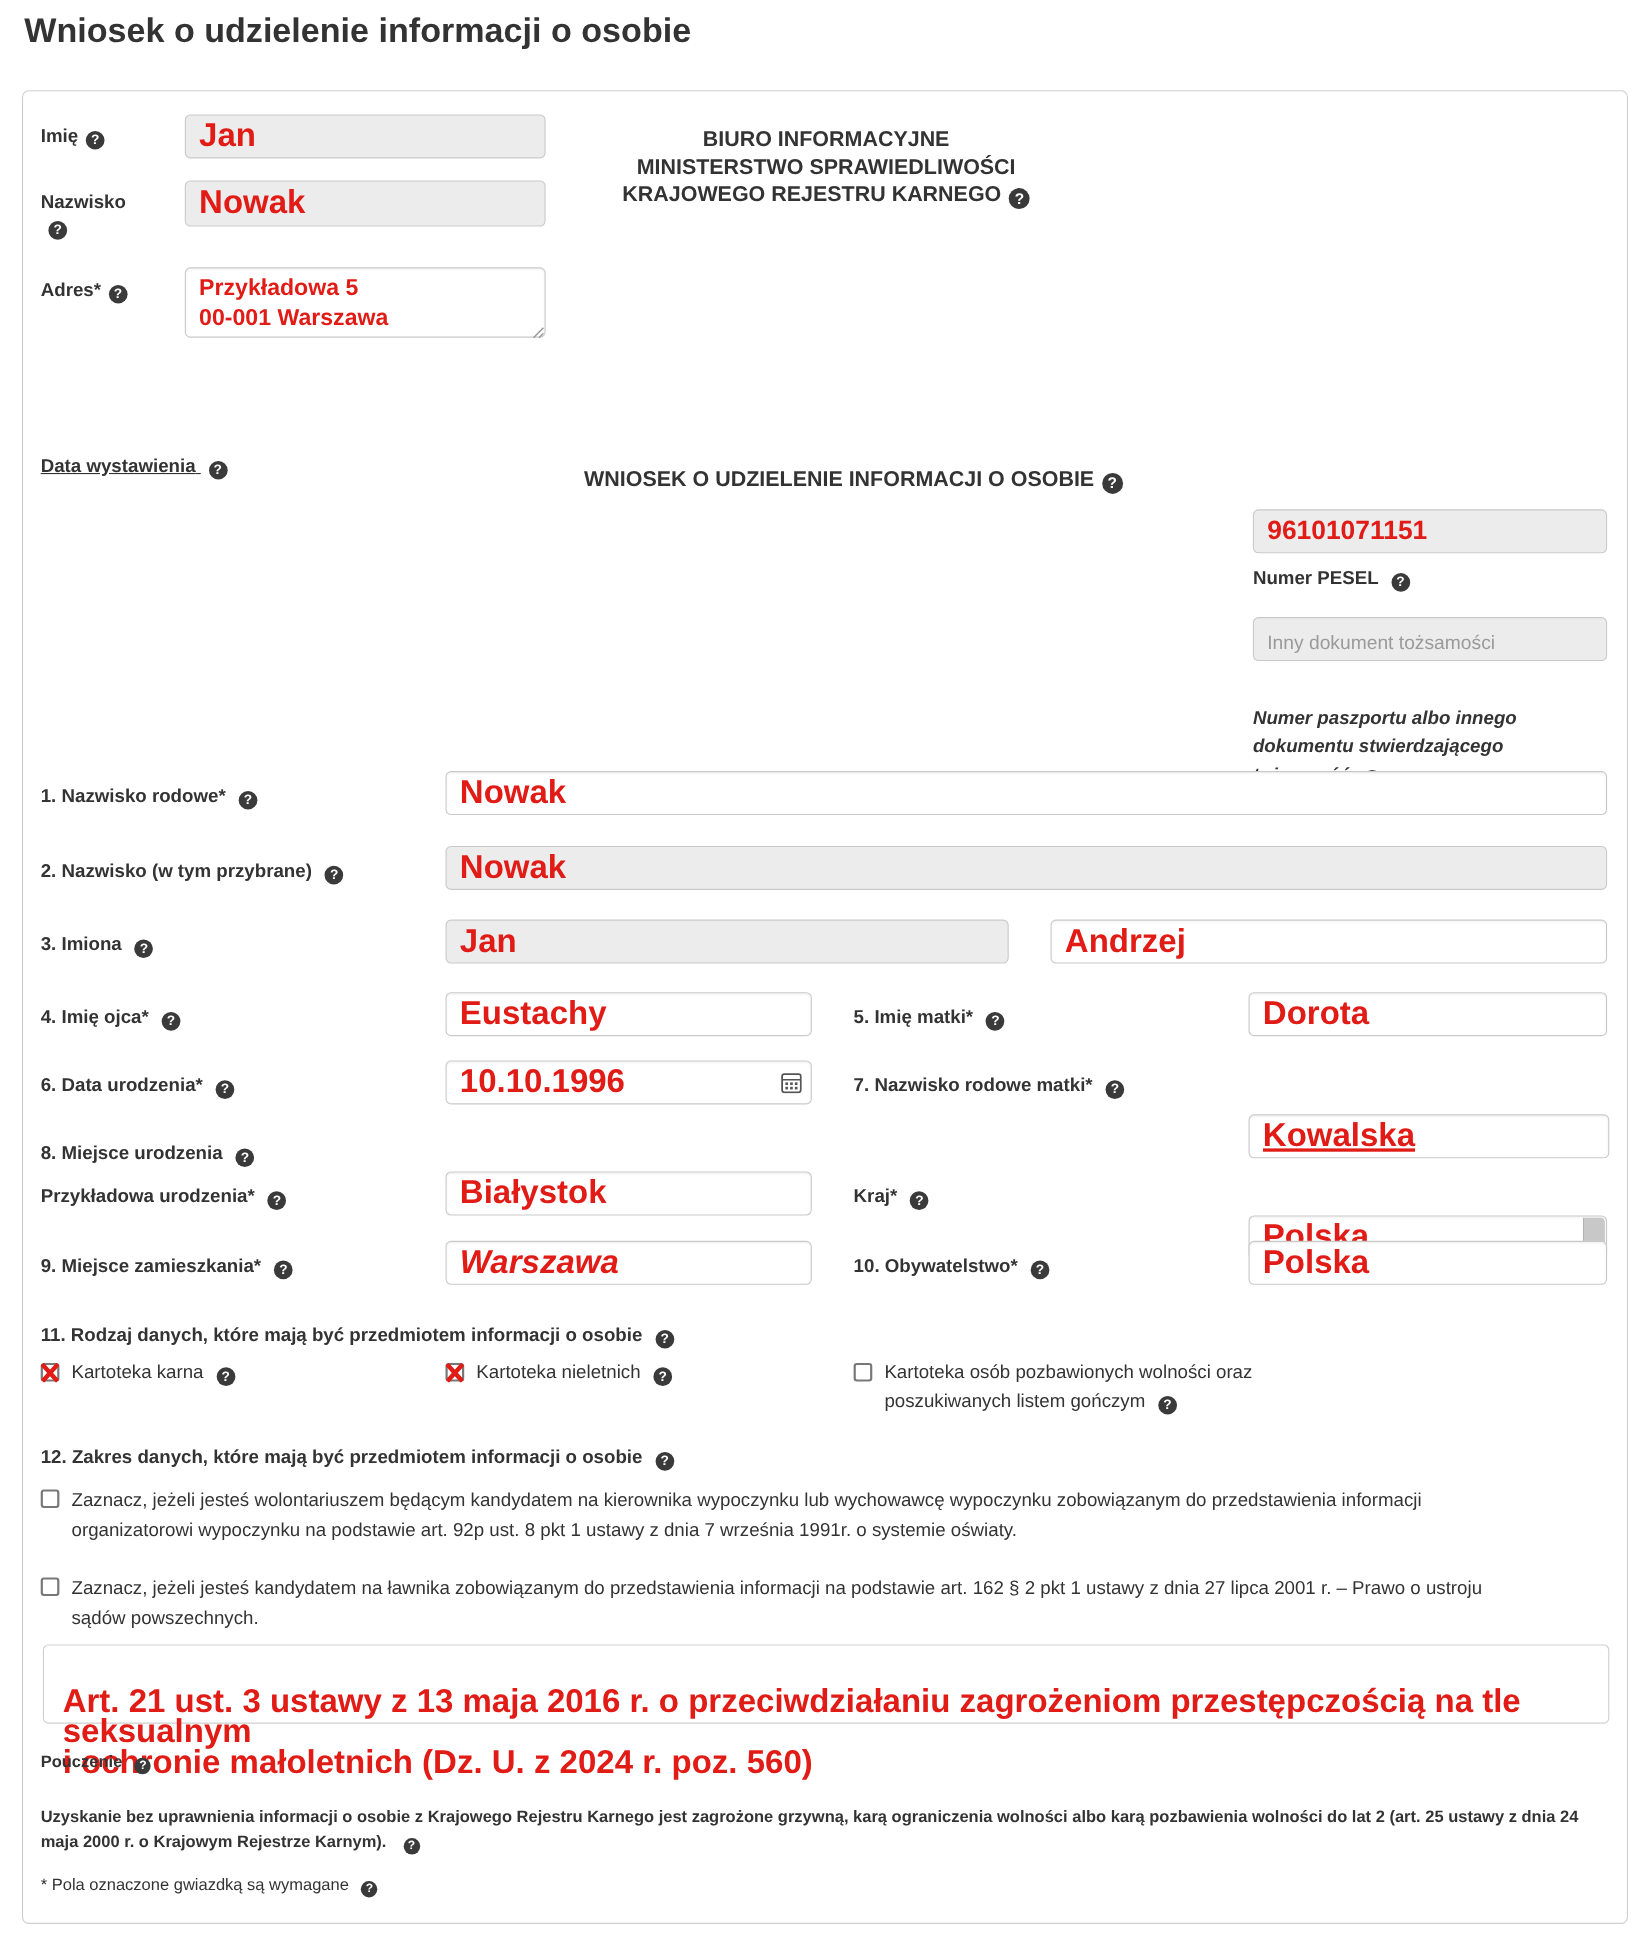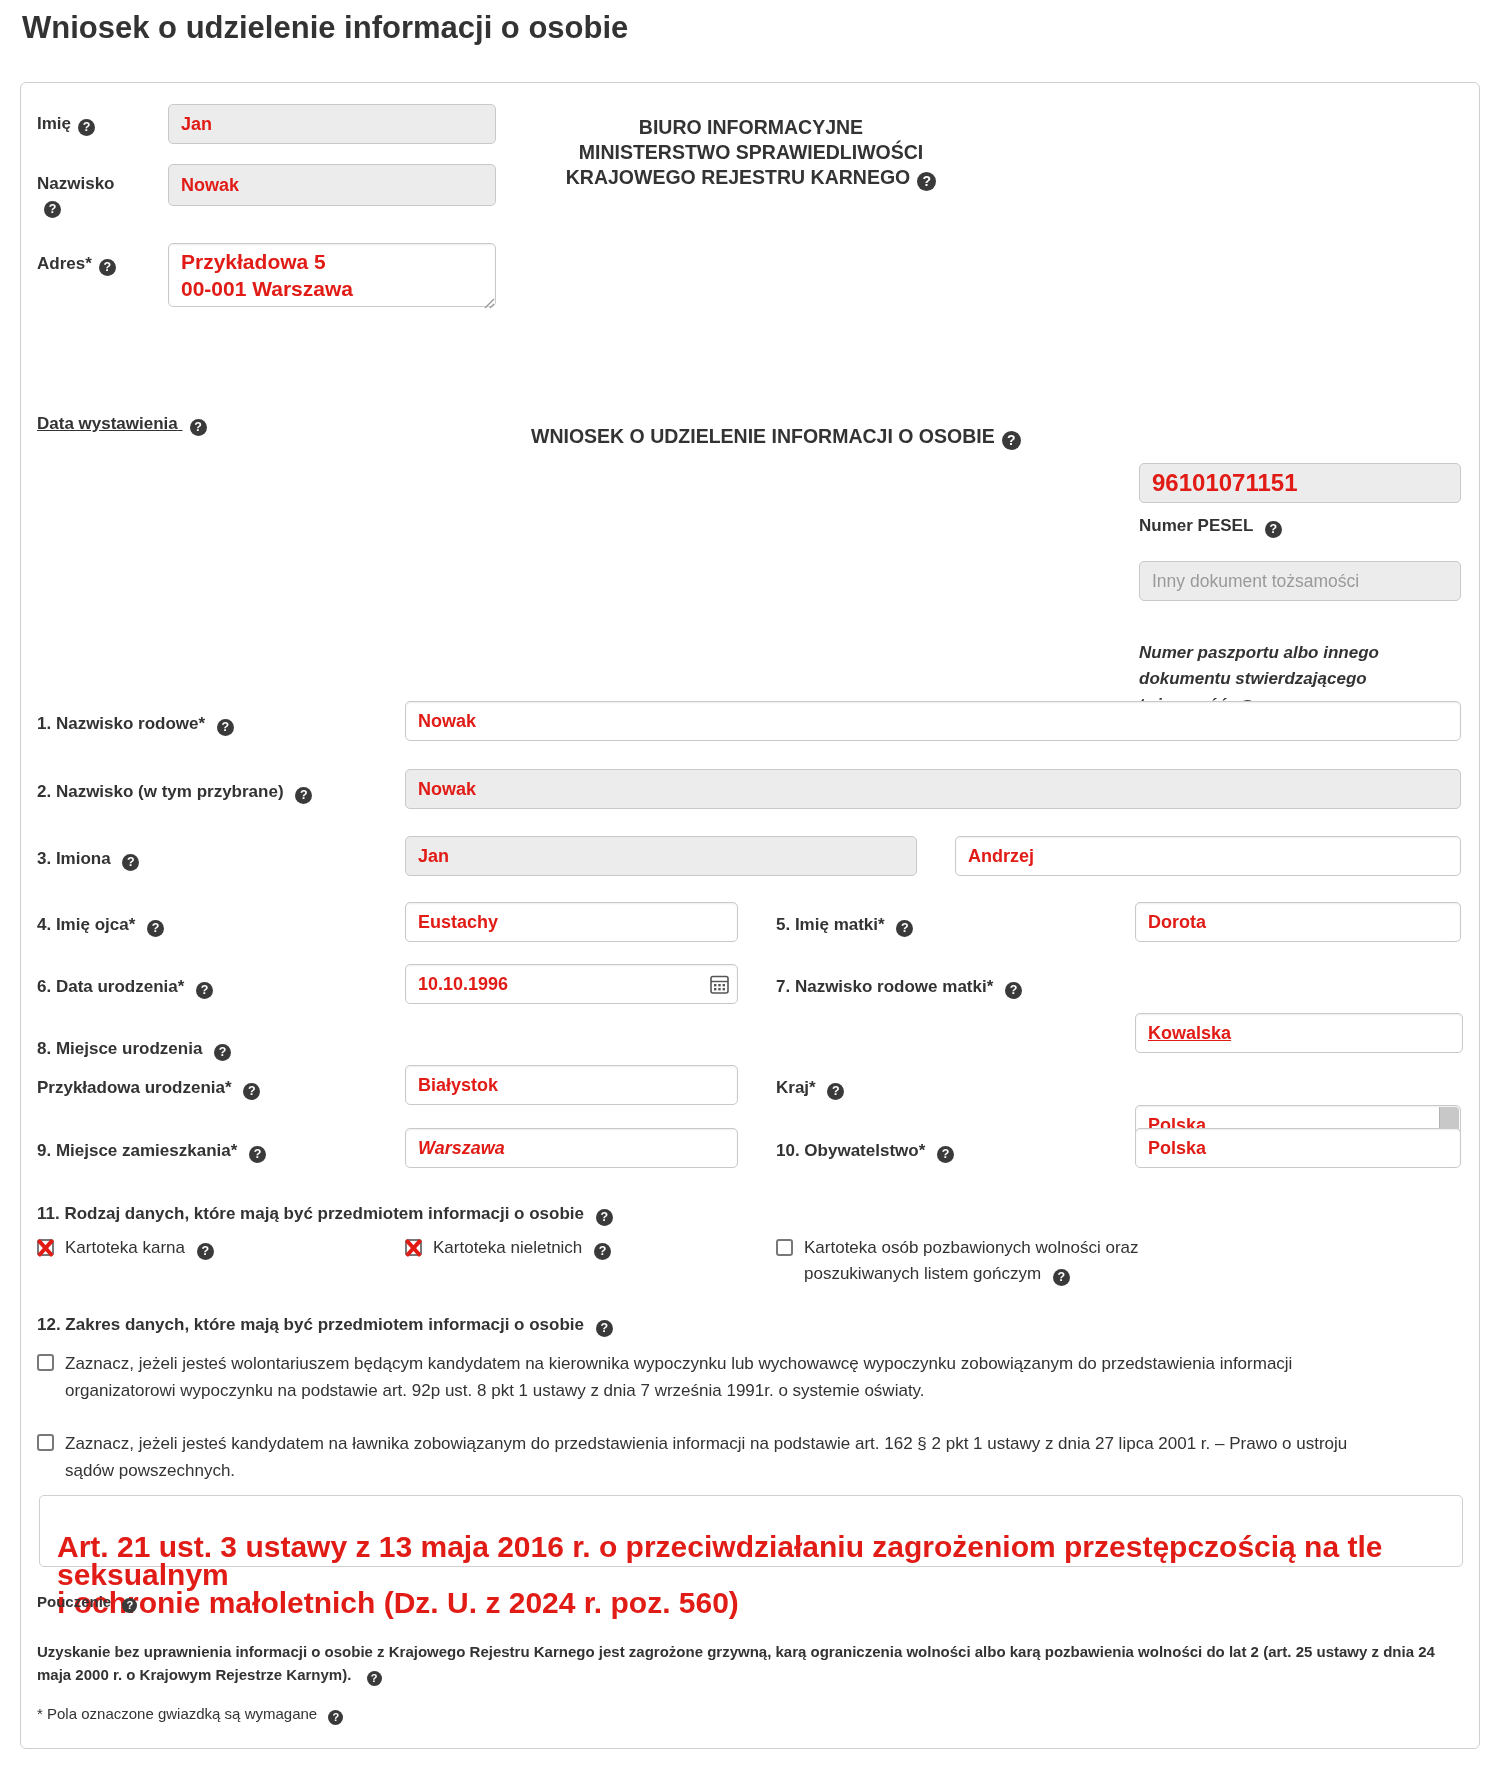--- a/index.html
+++ b/index.html
@@ -10,21 +10,21 @@
   .abs { position:absolute; }
   .title { position:absolute; left:22px; top:10px; margin:0; font-size:31px; font-weight:700; color:#333; }
   .form-box { position:absolute; left:20px; top:82px; width:1460px; height:1667px;
               border:1px solid #cfcfcf; border-radius:6px; background:#fff; }
   .lbl { font-size:17px; font-weight:700; color:#333; line-height:22px; }
   .help { display:inline-block; width:17px; height:17px; border-radius:50%; background:#3a3a3a;
           color:#fff; font-size:12.5px; font-weight:700; text-align:center; line-height:17px;
           margin-left:7px; vertical-align:-2px; flex:none; }
   .help::after { content:"?"; }
   .inp { display:block; border:1px solid #c9c9c9; border-radius:5px; background:#fff;
-         font-family:inherit; font-size:18px; font-weight:700; color:var(--red);
+         font-family:inherit; font-size:30px; font-weight:700; color:var(--red);
          padding:0 12px; box-shadow:inset 0 1px 2px rgba(0,0,0,.07); outline:none; }
   input.inp { height:40px; }
   .inp.gray { background:#ececec; box-shadow:none; }
   textarea.inp { resize:none; line-height:27px; padding-top:4px; font-size:21px; overflow:hidden; }
   .inp.ph::placeholder { color:#9a9a9a; font-weight:400; font-size:17.5px; }
   .ministry { text-align:center; font-size:19.5px; font-weight:700; line-height:25px; color:#333; }
   .heading { font-size:19.5px; font-weight:700; color:#333; }
   .preline { white-space:pre-line; }
   .cbrow { display:flex; gap:11px; align-items:flex-start; font-size:17px; line-height:26px; color:#333; }
   .chk { width:17px; height:17px; border:2px solid #787878; border-radius:3px; background:#fff;

